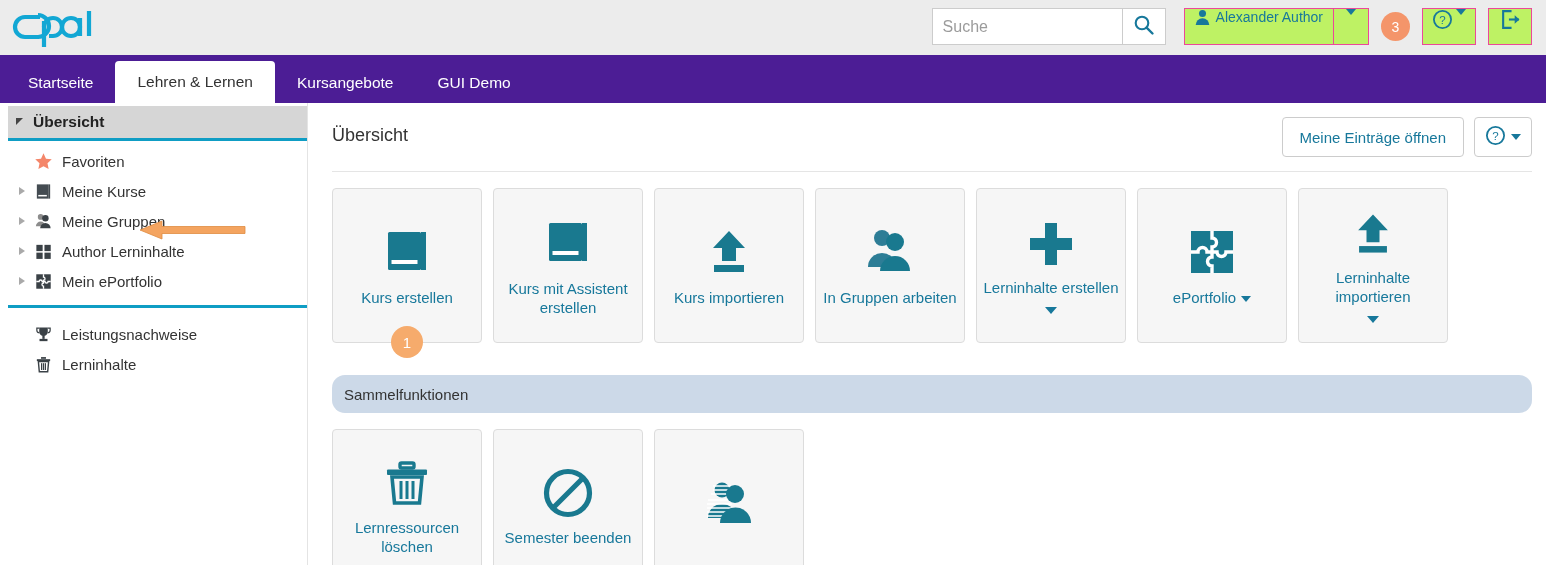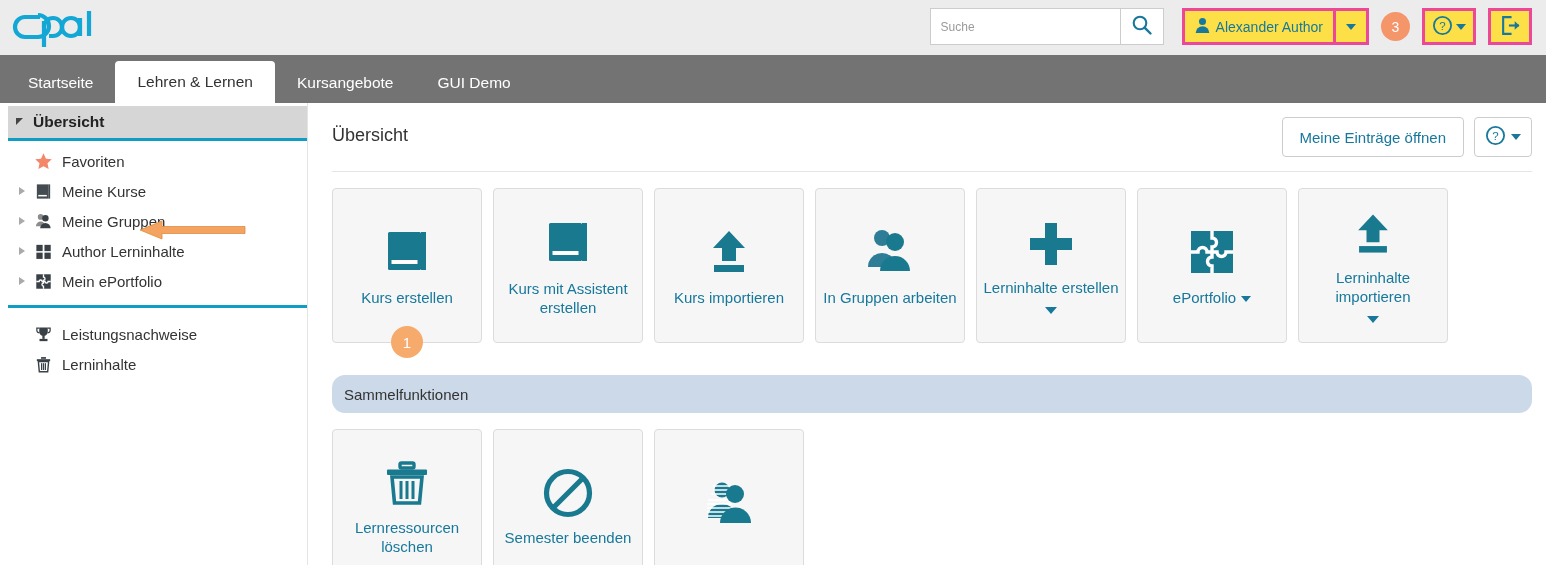--- a/index.html
+++ b/index.html
@@ -34,39 +34,39 @@
     height: 37px;
     margin-right: 18px;
   }
   .search-input {
     width: 190px;
     height: 37px;
     border: 1px solid #cccccc;
     border-right: none;
     background: #ffffff;
     padding: 0 10px;
-    font-size: 12px;
+    font-size: 16px;
     color: #555;
     font-family: "Liberation Sans", sans-serif;
     outline: none;
   }
   .search-input::placeholder { color: #9b9b9b; }
   .search-btn {
     width: 44px; height: 37px;
     background: #ffffff;
     border: 1px solid #cccccc;
     display: flex; align-items: center; justify-content: center;
     cursor: pointer;
   }
   .btn-group { display: flex; align-items: stretch; }
   .hdr-btn {
     height: 37px;
-    background: #fde047;
-    border: 3px solid #ec4899;
-    display: flex; align-items: center; justify-content: center;
+    background: #bef264;
+    border: 1px solid #ec4899;
+    display: flex; justify-content: center;
     cursor: pointer;
     color: #17789b;
     font-size: 14px;
     font-family: "Liberation Sans", sans-serif;
   }
   .user-btn { padding: 0 10px 0 9px; gap: 5px; border-right: none; }
   .user-caret-btn { width: 36px; }
   .badge-circle {
     width: 29px; height: 29px;
     border-radius: 50%;
@@ -83,21 +83,21 @@
   .caret-down {
     width: 0; height: 0;
     border-left: 5px solid transparent;
     border-right: 5px solid transparent;
     border-top: 6px solid #17789b;
   }
 
   
   .navbar {
     height: 48px;
-    background: #737373;
+    background: #4c1d95;
     display: flex;
     align-items: flex-end;
     padding-left: 6px;
   }
   .tab {
     height: 40px;
     display: flex; align-items: center;
     padding: 0 22px;
     color: #ffffff;
     font-size: 15.5px;

